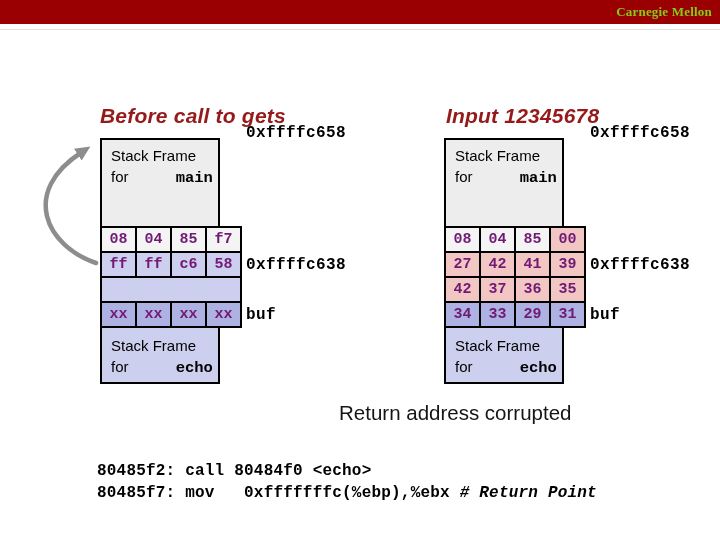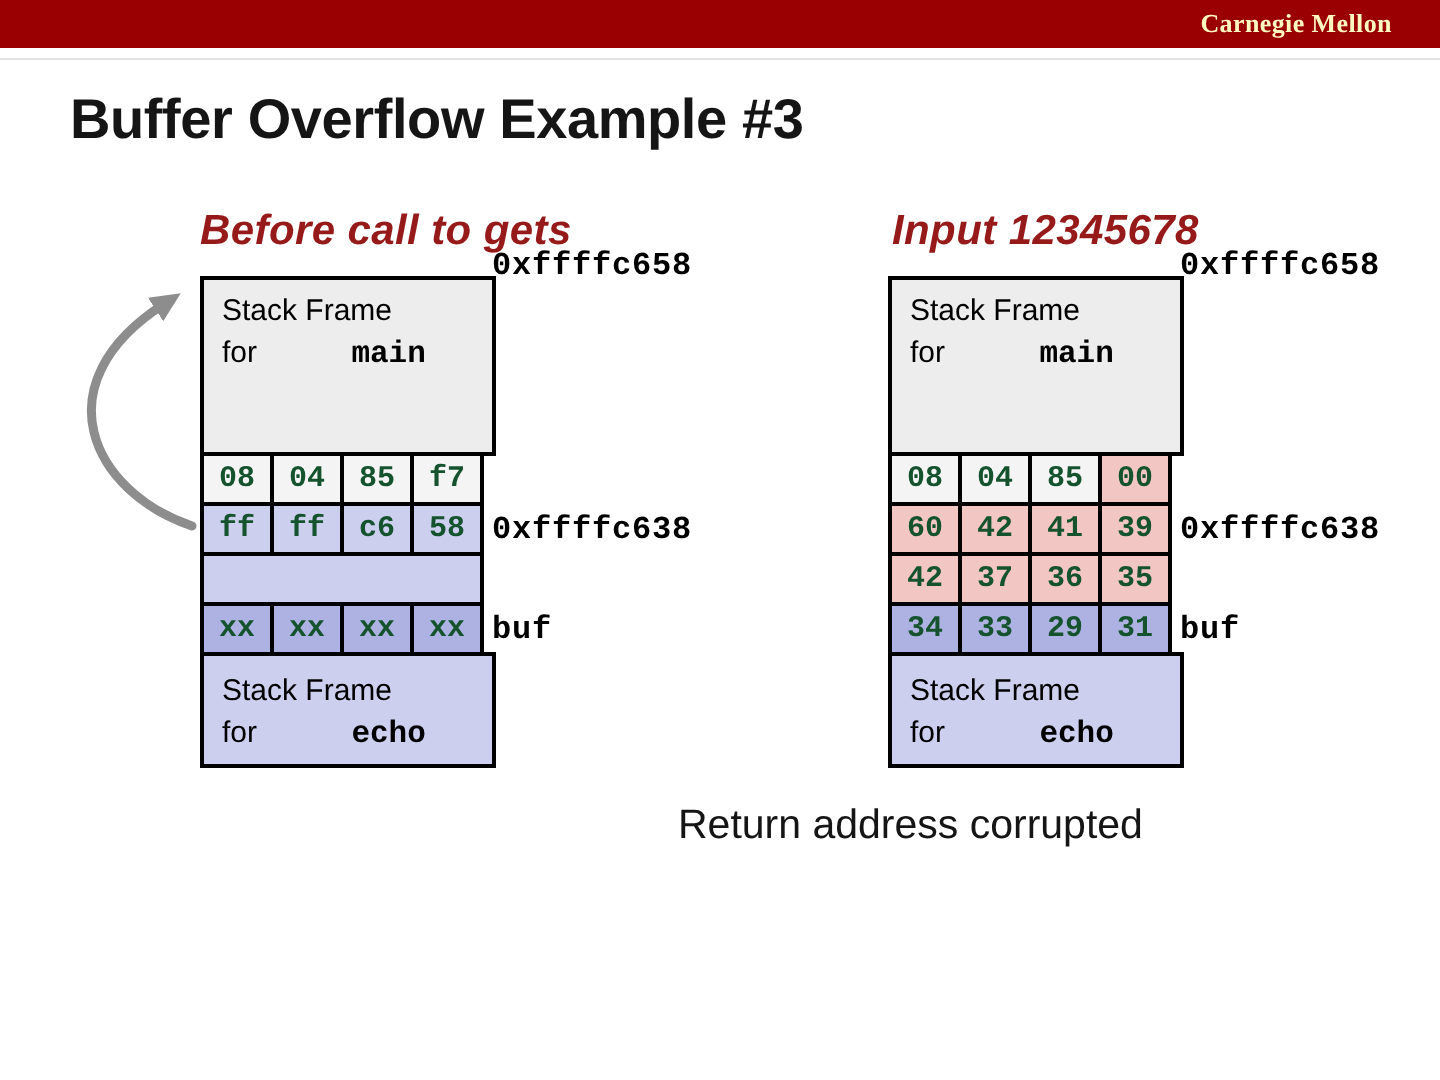--- a/index.html
+++ b/index.html
@@ -7,54 +7,54 @@
     position:relative;width:720px;height:540px;background:#ffffff;overflow:hidden;
     font-family:"Liberation Sans",sans-serif;
   }
   
   .topbar{
     position:absolute;left:0;top:0;width:720px;height:24px;
     background:var(--bar,#9a0002);
     display:flex;align-items:center;justify-content:flex-end;
   }
   .brand{
-    color:#fef9c3;font-family:"Liberation Serif",serif;font-weight:bold;
-    font-size:13px;padding-right:24px;letter-spacing:0.2px;
+    color:#84cc16;font-family:"Liberation Serif",serif;font-weight:bold;
+    font-size:13px;padding-right:8px;letter-spacing:0.2px;
   }
   .divider{position:absolute;left:0;top:29px;width:720px;height:1px;background:#e2e2e2;}
   
   .title{
     position:absolute;left:35px;top:44px;margin:0;
     font-size:28px;font-weight:bold;color:var(--titleBlack,#151515);letter-spacing:-0.2px;
   }
   
   .col-heading{
     position:absolute;top:104px;
     font-size:21px;font-weight:bold;font-style:italic;
     color:var(--headingRed,#961a1a);letter-spacing:0.2px;
   }
   .heading-left{left:100px;}
   .heading-right{left:446px;}
   
   .stackbox{position:absolute;top:138px;width:142px;}
   .box-left{left:100px;}
   .box-right{left:444px;}
   .frame{
-    box-sizing:border-box;width:148px;border:2px solid var(--border,#000);
+    box-sizing:border-box;width:120px;border:2px solid var(--border,#000);
     padding:5px 0 0 9px;font-size:15px;color:#000;line-height:21px;
   }
   .frame-main{height:90px;background:var(--frameGray,#ededed);}
   .frame-echo{height:58px;margin-top:-2px;background:var(--lav,#cdcfee);padding-top:7px;}
   .fn{font-family:"Liberation Mono",monospace;font-weight:bold;font-size:15.5px;padding-left:43px;}
   .row{display:flex;margin-top:-2px;}
   .cell{
     box-sizing:border-box;width:37px;height:27px;margin-left:-2px;
     border:2px solid var(--border,#000);
     font-family:"Liberation Mono",monospace;font-weight:bold;font-size:15px;
-    color:#14532d;text-align:center;line-height:23px;
+    color:#701a75;text-align:center;line-height:23px;
   }
   .cell:first-child{margin-left:0;}
   .c-gray{background:var(--cellGray,#f4f4f4);}
   .c-lav{background:var(--lav,#cdcfee);}
   .c-peri{background:var(--peri,#aeb2e2);}
   .c-pink{background:var(--pink,#f2c7c3);}
   .row-empty{
     box-sizing:border-box;width:142px;height:27px;margin-top:-2px;
     border:2px solid var(--border,#000);background:var(--lav,#cdcfee);
   }
@@ -85,21 +85,20 @@
 </head>
 <body>
 
 <div class="slide">
 
   <div class="topbar">
     <span class="brand">Carnegie Mellon</span>
   </div>
   <div class="divider"></div>
 
-  <h1 class="title">Buffer Overflow Example #3</h1>
 
   <div class="arrow-wrap">
     <svg width="100" height="140" viewBox="0 0 100 140">
       <defs>
         <marker id="ah" markerUnits="userSpaceOnUse" markerWidth="16" markerHeight="16" refX="5" refY="8" orient="auto">
           <path d="M0,1 L15,8 L0,15 Z" fill="#8d8d8d"></path>
         </marker>
       </defs>
       <path d="M 88 131 C 38 114, 12 60, 74 20" fill="none" stroke="#8d8d8d" stroke-width="4.5" stroke-linecap="round" marker-end="url(#ah)"></path>
     </svg>
@@ -145,21 +144,21 @@
       <div>Stack Frame</div>
       <div><span>for </span><span class="fn">main</span></div>
     </div>
     <div class="row">
       <div class="cell c-gray">08</div>
       <div class="cell c-gray">04</div>
       <div class="cell c-gray">85</div>
       <div class="cell c-pink">00</div>
     </div>
     <div class="row">
-      <div class="cell c-pink">60</div>
+      <div class="cell c-pink">27</div>
       <div class="cell c-pink">42</div>
       <div class="cell c-pink">41</div>
       <div class="cell c-pink">39</div>
     </div>
     <div class="row">
       <div class="cell c-pink">42</div>
       <div class="cell c-pink">37</div>
       <div class="cell c-pink">36</div>
       <div class="cell c-pink">35</div>
     </div>
@@ -173,14 +172,18 @@
       <div>Stack Frame</div>
       <div><span>for </span><span class="fn">echo</span></div>
     </div>
   </div>
   <div class="addr lbl-r addr-top">0xffffc658</div>
   <div class="addr lbl-r addr-ret">0xffffc638</div>
   <div class="addr lbl-r addr-buf">buf</div>
 
   <div class="callout">Return address corrupted</div>
 
+  <div class="code">
+    <div class="code-line">80485f2: call 80484f0 &lt;echo&gt;</div>
+    <div class="code-line"><span>80485f7: mov   0xfffffffc(%ebp),%ebx </span><span class="code-comment"># Return Point</span></div>
+  </div>
 
 </div>
 
 </body></html>

